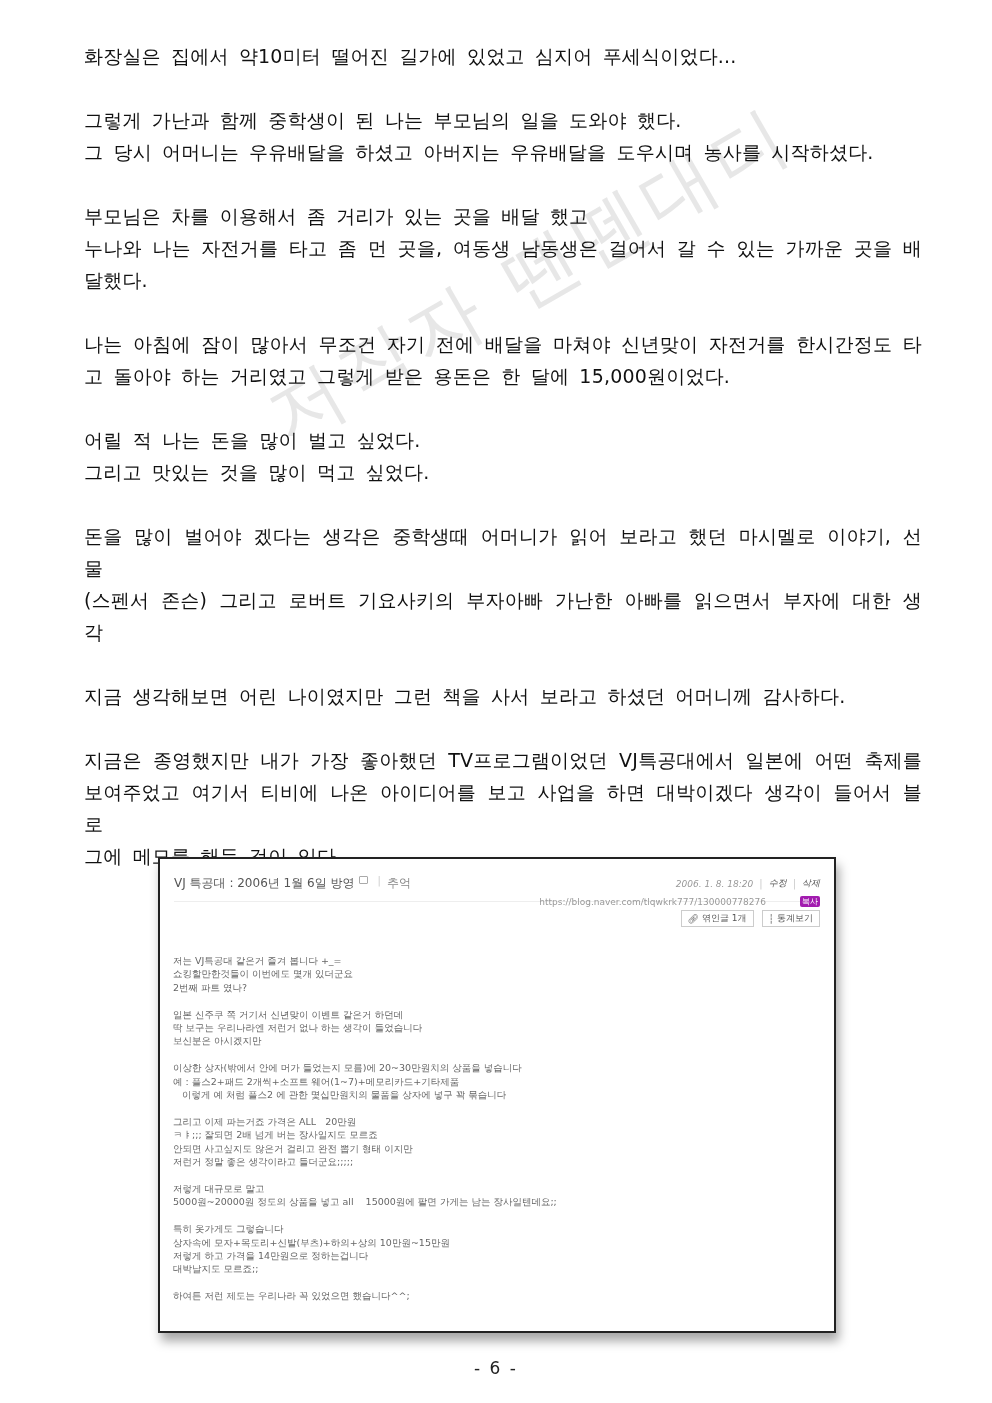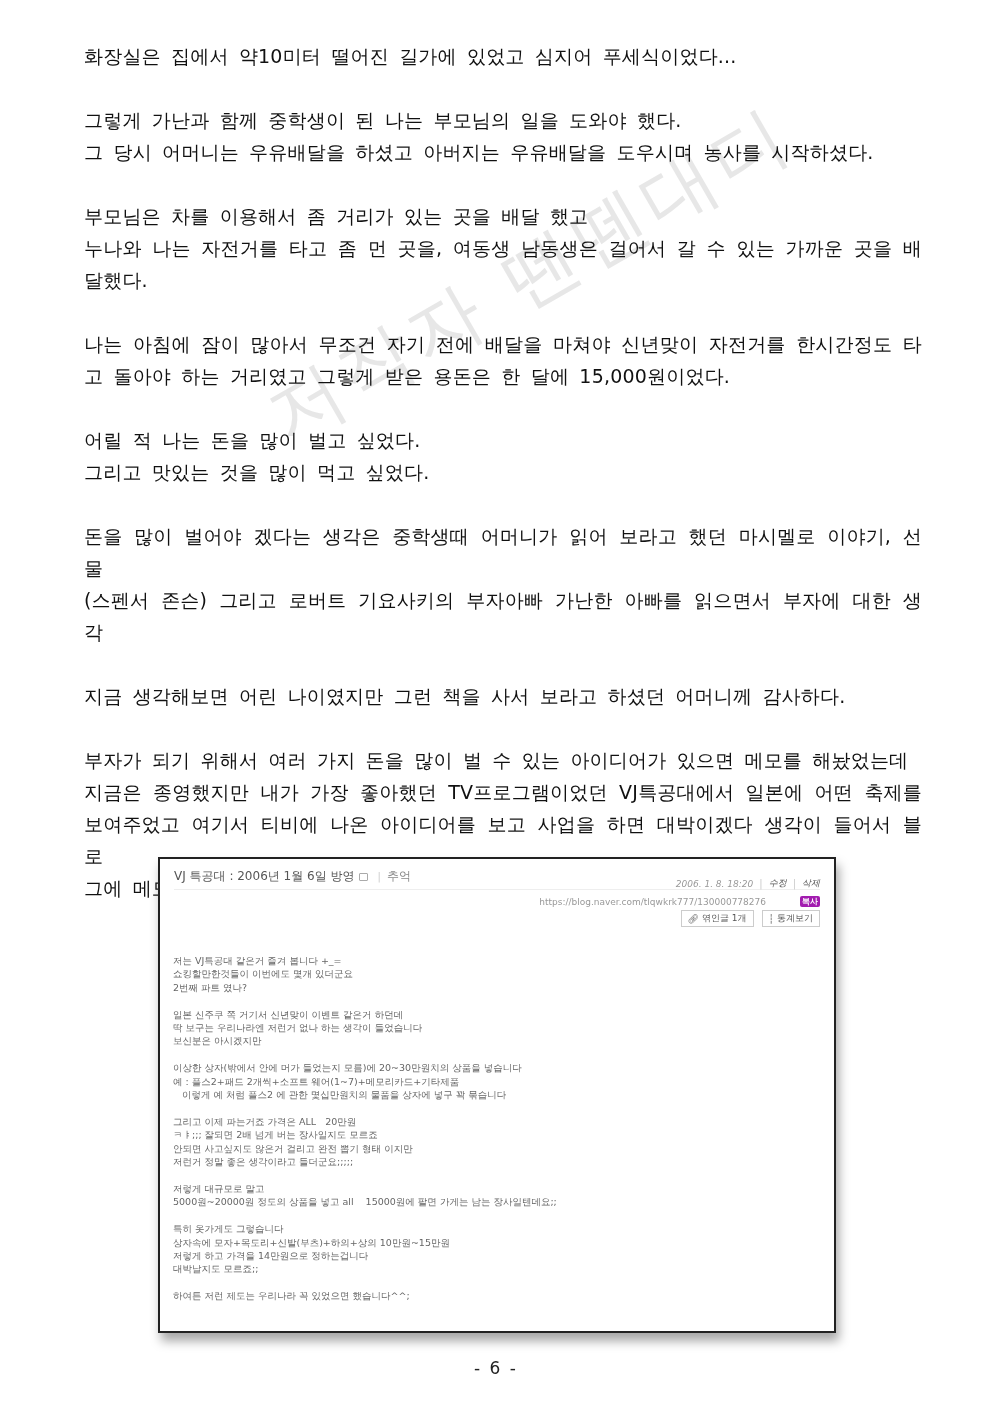--- a/index.html
+++ b/index.html
@@ -25,39 +25,39 @@
     letter-spacing: 6px; white-space: nowrap; pointer-events: none;
   }
   
   .shot {
     position: absolute; left: 158px; top: 857px; width: 674px; height: 472px;
     border: 2px solid #222; background: #fff;
     box-shadow: 3px 8px 10px rgba(0,0,0,0.35);
     font-family: "DejaVu Sans", sans-serif;
   }
   .shot-header {
-    position: absolute; left: 14px; right: 14px; top: 4px; height: 26px;
-    border-bottom: 1px solid #eee; display: flex; align-items: center;
+    position: absolute; left: 14px; right: 14px; top: 16px; height: 26px;
+    border-bottom: 1px solid #eee; display: flex; 
   }
   .post-title { font-size: 12px; color: #555; }
   .lock-icon {
     display: inline-block; width: 7px; height: 6px; border: 1px solid #aaa; border-radius: 1px;
     margin: 0 4px 0 4px; position: relative; top: 1px;
   }
   .sep { color: #ccc; font-size: 10px; margin: 0 6px; }
   .category { font-size: 12px; color: #888; }
   .meta-right {
     position: absolute; right: 14px; top: 18px; font-size: 9px; color: #999; display: flex; align-items: center; font-style: italic;
   }
   .meta-right .act { color: #555; }
   .url-row {
     position: absolute; right: 14px; top: 37px; font-size: 9px; color: #999; display: flex; align-items: center; gap: 31px;
   }
   .copy-badge {
-    display: inline-block; background: #a21caf; color: #fff; font-size: 8px; padding: 0 2px; margin-left: 3px; border-radius: 2px; font-weight: bold;
+    display: inline-block; background: #a21caf; color: #fff; font-size: 8px; padding: 0 2px; margin-left: 3px; border-radius: 2px;
   }
   .btn-row { position: absolute; right: 14px; top: 51px; display: flex; gap: 8px; }
   .small-btn {
     border: 1px solid #ccc; font-size: 9px; color: #555; padding: 1px 6px; background: #fff; display: flex; align-items: center; gap: 3px;
   }
   .post-body {
     position: absolute; left: 13px; top: 95px; font-size: 9.5px; line-height: 13.4px; color: #666;
   }
   .post-body .pl { white-space: pre; }
   .page-number {
@@ -100,21 +100,20 @@
   <div class="para">
     <div class="line justify">돈을 많이 벌어야 겠다는 생각은 중학생때 어머니가 읽어 보라고 했던 마시멜로 이야기, 선물</div>
     <div class="line justify">(스펜서 존슨) 그리고 로버트 기요사키의 부자아빠 가난한 아빠를 읽으면서 부자에 대한 생각</div>
   </div>
 
   <div class="para">
     <div class="line">지금 생각해보면 어린 나이였지만 그런 책을 사서 보라고 하셨던 어머니께 감사하다.</div>
   </div>
 
   <div class="para">
-    <div class="line">부자가 되기 위해서 여러 가지 돈을 많이 벌 수 있는 아이디어가 있으면 메모를 해놨었는데</div>
     <div class="line justify">지금은 종영했지만 내가 가장 좋아했던  TV프로그램이었던 VJ특공대에서 일본에 어떤 축제를</div>
     <div class="line justify">보여주었고 여기서 티비에 나온 아이디어를 보고 사업을 하면 대박이겠다 생각이 들어서 블로</div>
     <div class="line">그에 메모를 해둔 것이 있다.</div>
   </div>
 </div>
 
 <div class="shot">
   <div class="shot-header">
     <span class="post-title">VJ 특공대 : 2006년 1월 6일 방영</span>
     <span class="lock-icon"></span>

